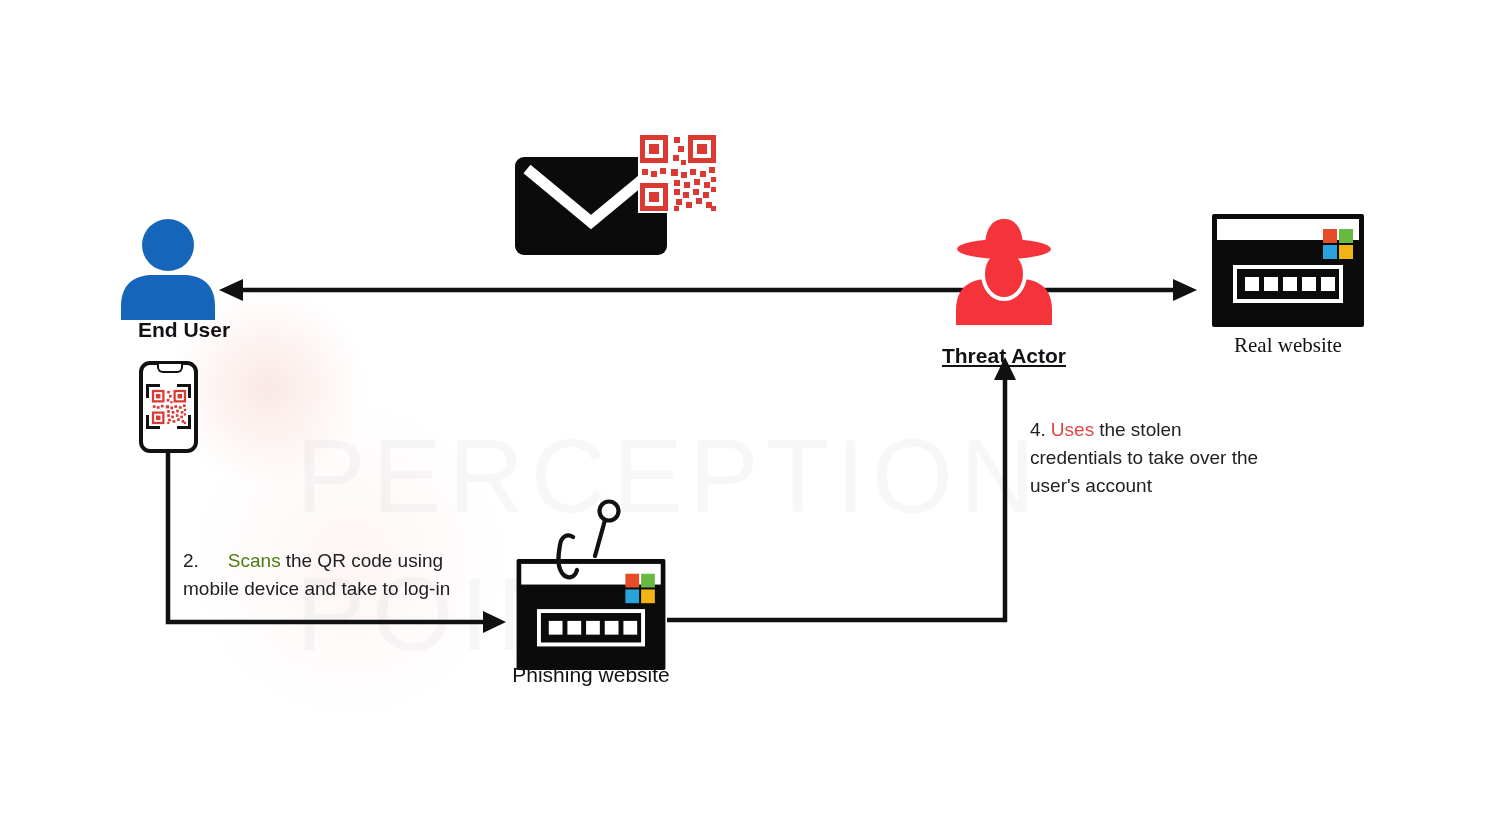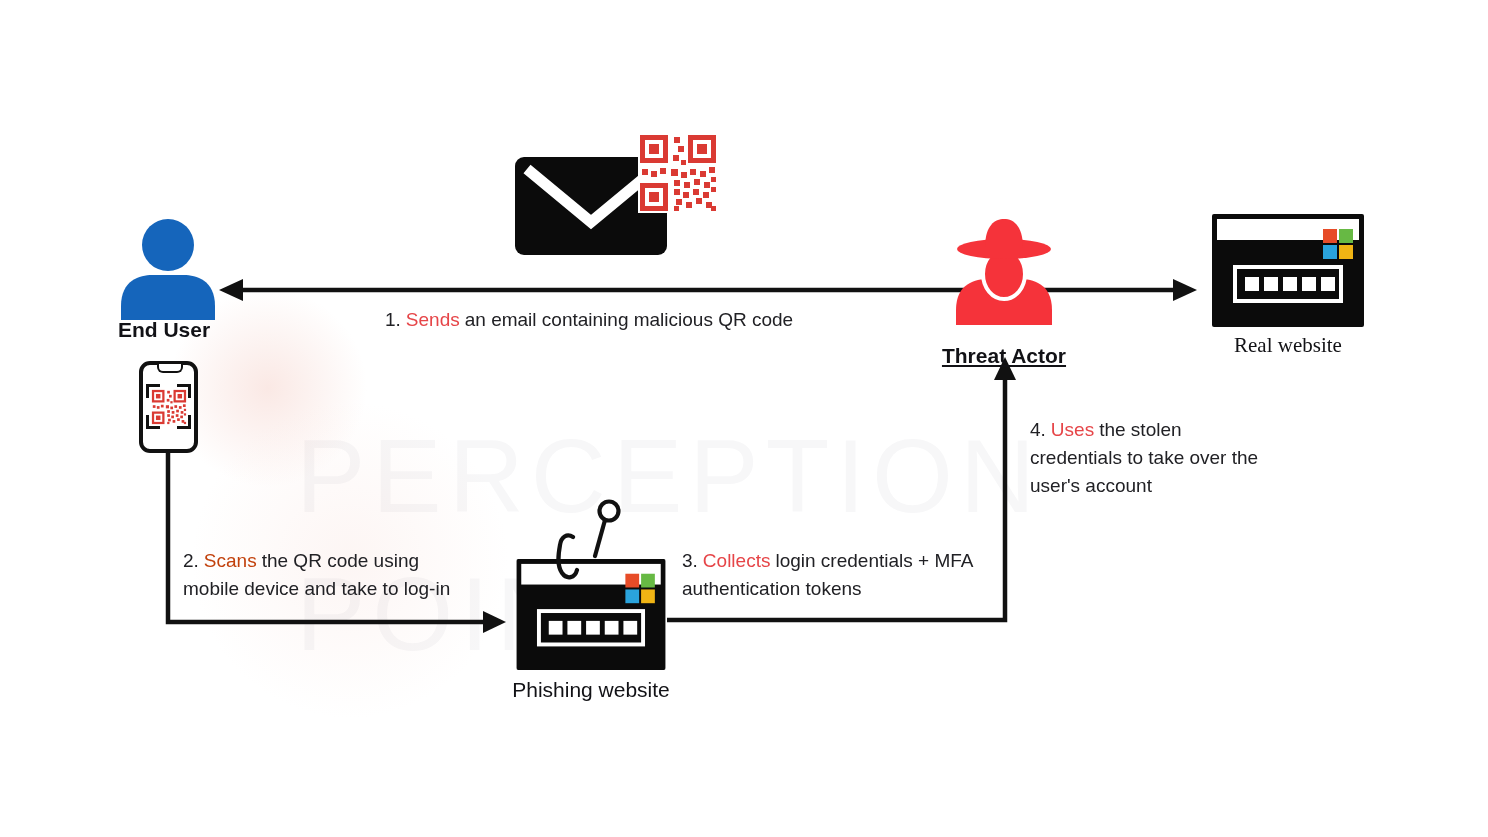--- a/index.html
+++ b/index.html
@@ -19,33 +19,33 @@
     position:absolute;font-size:104px;font-weight:400;letter-spacing:7px;
     color:rgba(40,40,60,0.035);white-space:nowrap;line-height:1;pointer-events:none;
   }
   #wm1{left:296px;top:424px;}
   #wm2{left:296px;top:562px;}
   
   .step{position:absolute;font-size:19px;line-height:28px;color:#212125;}
   .step .num{margin-right:5px;}
   .step .kw{margin-right:5px;}
   .kw-red{color:#e64548;}
-  .kw-blue{color:#c2410c;}
+  .kw-blue{color:#4d7c0f;margin-left:24px;}
   #step1{left:385px;top:306px;width:440px;}
   #step2{left:183px;top:547px;width:284px;}
   #step3{left:682px;top:547px;width:336px;}
   #step4{left:1030px;top:416px;width:240px;}
   
   .node-label{position:absolute;text-align:center;color:#121216;}
   .bold-label{font-weight:700;font-size:21px;}
   .reg-label{font-weight:500;font-size:21px;}
-  #label-end-user{left:96px;top:318px;width:136px;}
+  #label-end-user{left:116px;top:318px;width:136px;}
   #label-threat-actor{left:924px;top:344px;width:160px;text-decoration:underline;}
   #label-real-website{left:1213px;top:333px;width:150px;font-family:Liberation Serif, serif;}
-  #label-phishing-website{left:506px;top:678px;width:170px;}
+  #label-phishing-website{left:506px;top:663px;width:170px;}
   
   #phone{left:139px;top:361px;width:59px;height:92px;border:4px solid #111;
     border-radius:11px;background:#fff;box-sizing:border-box;}
   #phone-notch{position:absolute;left:14px;top:-1px;width:22px;height:7px;
     border:2.5px solid #111;border-top:none;border-radius:0 0 6px 6px;background:#fff;}
   #phone-qr-wrap{position:absolute;left:3px;top:19px;width:45px;height:45px;}
   .bracket{position:absolute;width:11px;height:11px;}
   .bracket.tl{left:0;top:0;border-left:3.5px solid #111;border-top:3.5px solid #111;}
   .bracket.tr{right:0;top:0;border-right:3.5px solid #111;border-top:3.5px solid #111;}
   .bracket.bl{left:0;bottom:0;border-left:3.5px solid #111;border-bottom:3.5px solid #111;}
@@ -194,26 +194,20 @@
   </svg>
   <svg class="abs" style="left:556px;top:496px" width="80" height="84" viewBox="0 0 80 84">
     <g stroke="#111" stroke-width="4.2" fill="none" stroke-linecap="round">
       <circle cx="53" cy="15" r="9.5"></circle>
       <line x1="49" y1="24" x2="39" y2="60"></line>
       <path d="M17,41 C11,37 5,41 4,49 C2,60 1,70 6,77 C11,84 19,82 21,74"></path>
     </g>
   </svg>
   <div class="node-label reg-label" id="label-phishing-website">Phishing website</div>
 
-  <div class="step" id="step1">
-    <span class="num">1.</span><span class="kw kw-red">Sends</span><span>an email containing malicious QR code</span>
-  </div>
   <div class="step" id="step2">
     <span class="num">2.</span><span class="kw kw-blue">Scans</span><span>the QR code using mobile device and take to log-in</span>
-  </div>
-  <div class="step" id="step3">
-    <span class="num">3.</span><span class="kw kw-red">Collects</span><span>login credentials + MFA authentication tokens</span>
   </div>
   <div class="step" id="step4">
     <span class="num">4.</span><span class="kw kw-red">Uses</span><span>the stolen credentials to take over the user's account</span>
   </div>
 
 </div>
 
 </body></html>

